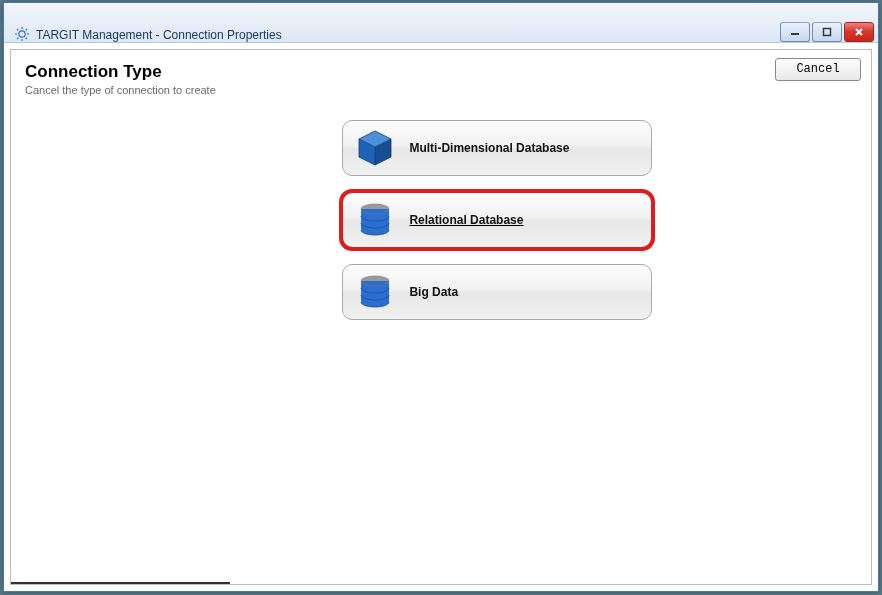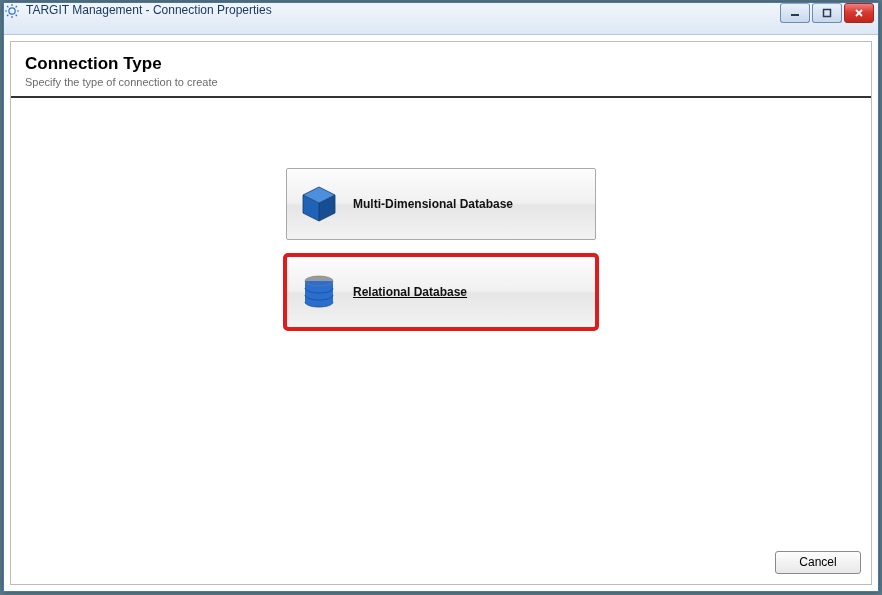--- a/index.html
+++ b/index.html
@@ -18,26 +18,26 @@
     top: 2px;
     width: 876px;
     height: 590px;
     background: #fff;
     border: 1px solid #4a7aac;
     box-shadow: 0 0 6px rgba(0,0,0,0.35);
     display: flex;
     flex-direction: column;
   }
   .titlebar {
-    height: 32px;
+    height: 40px;
     background: linear-gradient(#f2f6fb, #dde7f5);
     border-bottom: 1px solid #b7c7dc;
     display: flex;
-    align-items: flex-start;
-    padding: 0 4px 0 0;
+    align-items: flex-end;
+    padding: 0 4px 0 10px;
   }
   .titlebar .app-icon {
     width: 16px; height: 16px;
     margin-right: 6px;
   }
   .title-text {
     color: #1a3b66;
     font-size: 12px;
     flex: 1;
   }
@@ -55,21 +55,21 @@
     background: linear-gradient(#f08080, #d83a2f 45%, #c3241c);
     border-color: #9e2a22;
   }
   .win-btn svg { display: block; }
   .content {
     flex: 1;
     margin: 6px;
     border: 1px solid #bcbcbc;
     background: #fff;
     display: flex;
-    flex-direction: column;
+    flex-direction: row;
     position: relative;
   }
   .header-block {
     padding: 12px 14px 8px 14px;
     border-bottom: 2px solid #333;
   }
   .header-title {
     font-size: 17px;
     font-weight: bold;
     color: #000;
@@ -82,23 +82,23 @@
   .options-area {
     flex: 1;
     display: flex;
     flex-direction: column;
     align-items: center;
     padding-top: 70px;
     gap: 16px;
   }
   .option-btn {
     width: 310px;
-    height: 72px;
+    height: 56px;
     border: 1px solid #a9a9a9;
-    border-radius: 2px;
+    border-radius: 10px;
     background: linear-gradient(#fdfdfd, #f0f0f0 48%, #e6e6e6 52%, #f2f2f2);
     display: flex;
     align-items: center;
     padding: 0 12px;
     gap: 14px;
     cursor: pointer;
   }
   .option-btn.highlighted {
     outline: 4px solid #e01b1b;
     outline-offset: -1px;
@@ -107,20 +107,21 @@
   .option-icon { width: 40px; height: 40px; flex-shrink: 0; }
   .option-label {
     font-size: 12px;
     font-weight: bold;
     color: #111;
   }
   .footer {
     display: flex;
     justify-content: flex-end;
     padding: 8px 10px 10px 10px;
+    font-family: Liberation Mono, monospace;
   }
   .cancel-btn {
     width: 86px;
     height: 23px;
     border: 1px solid #8a8a8a;
     border-radius: 3px;
     background: linear-gradient(#fdfdfd, #e8e8e8);
     font-size: 12px;
     text-align: center;
     line-height: 21px;
@@ -158,21 +159,21 @@
             <path d="M2 2l6 6M8 2l-6 6" stroke="#fff" stroke-width="1.8"></path>
           </svg>
       </div>
     </div>
   </div>
 
   <div class="content">
 
     <div class="header-block">
       <div class="header-title">Connection Type</div>
-      <div class="header-sub">Specify the type of connection to create</div>
+      <div class="header-sub">Cancel the type of connection to create</div>
     </div>
 
     <div class="options-area">
 
       <div class="option-btn">
         <span class="option-icon">
           <svg viewBox="0 0 40 40" width="40" height="40">
             <polygon points="20,3 36,11 20,19 4,11" fill="#4d8fdd"></polygon>
             <polygon points="4,11 20,19 20,37 4,29" fill="#1f63b8"></polygon>
             <polygon points="36,11 20,19 20,37 36,29" fill="#174e92"></polygon>
@@ -189,20 +190,33 @@
             <path d="M6 9v7c0 2.8 6.3 5 14 5s14-2.2 14-5V9" fill="#2a6fcf"></path>
             <path d="M6 16v7c0 2.8 6.3 5 14 5s14-2.2 14-5v-7" fill="#2a6fcf"></path>
             <path d="M6 23v7c0 2.8 6.3 5 14 5s14-2.2 14-5v-7" fill="#2a6fcf"></path>
             <ellipse cx="20" cy="9" rx="14" ry="5" fill="none" stroke="#7a7a7a" stroke-width="0.6"></ellipse>
             <path d="M6 16c0 2.8 6.3 5 14 5s14-2.2 14-5 M6 23c0 2.8 6.3 5 14 5s14-2.2 14-5 M6 30c0 2.8 6.3 5 14 5s14-2.2 14-5" fill="none" stroke="#174e92" stroke-width="0.8"></path>
           </svg>
         </span>
         <span class="option-label">Relational Database</span>
       </div>
 
+      <div class="option-btn">
+        <span class="option-icon">
+          <svg viewBox="0 0 40 40" width="40" height="40">
+            <ellipse cx="20" cy="9" rx="14" ry="5" fill="#9a9a9a"></ellipse>
+            <path d="M6 9v7c0 2.8 6.3 5 14 5s14-2.2 14-5V9" fill="#2a6fcf"></path>
+            <path d="M6 16v7c0 2.8 6.3 5 14 5s14-2.2 14-5v-7" fill="#2a6fcf"></path>
+            <path d="M6 23v7c0 2.8 6.3 5 14 5s14-2.2 14-5v-7" fill="#2a6fcf"></path>
+            <ellipse cx="20" cy="9" rx="14" ry="5" fill="none" stroke="#7a7a7a" stroke-width="0.6"></ellipse>
+            <path d="M6 16c0 2.8 6.3 5 14 5s14-2.2 14-5 M6 23c0 2.8 6.3 5 14 5s14-2.2 14-5 M6 30c0 2.8 6.3 5 14 5s14-2.2 14-5" fill="none" stroke="#174e92" stroke-width="0.8"></path>
+          </svg>
+        </span>
+        <span class="option-label">Big Data</span>
+      </div>
 
 
     </div>
 
     <div class="footer">
       <div class="cancel-btn">Cancel</div>
     </div>
 
   </div>
 </div>

